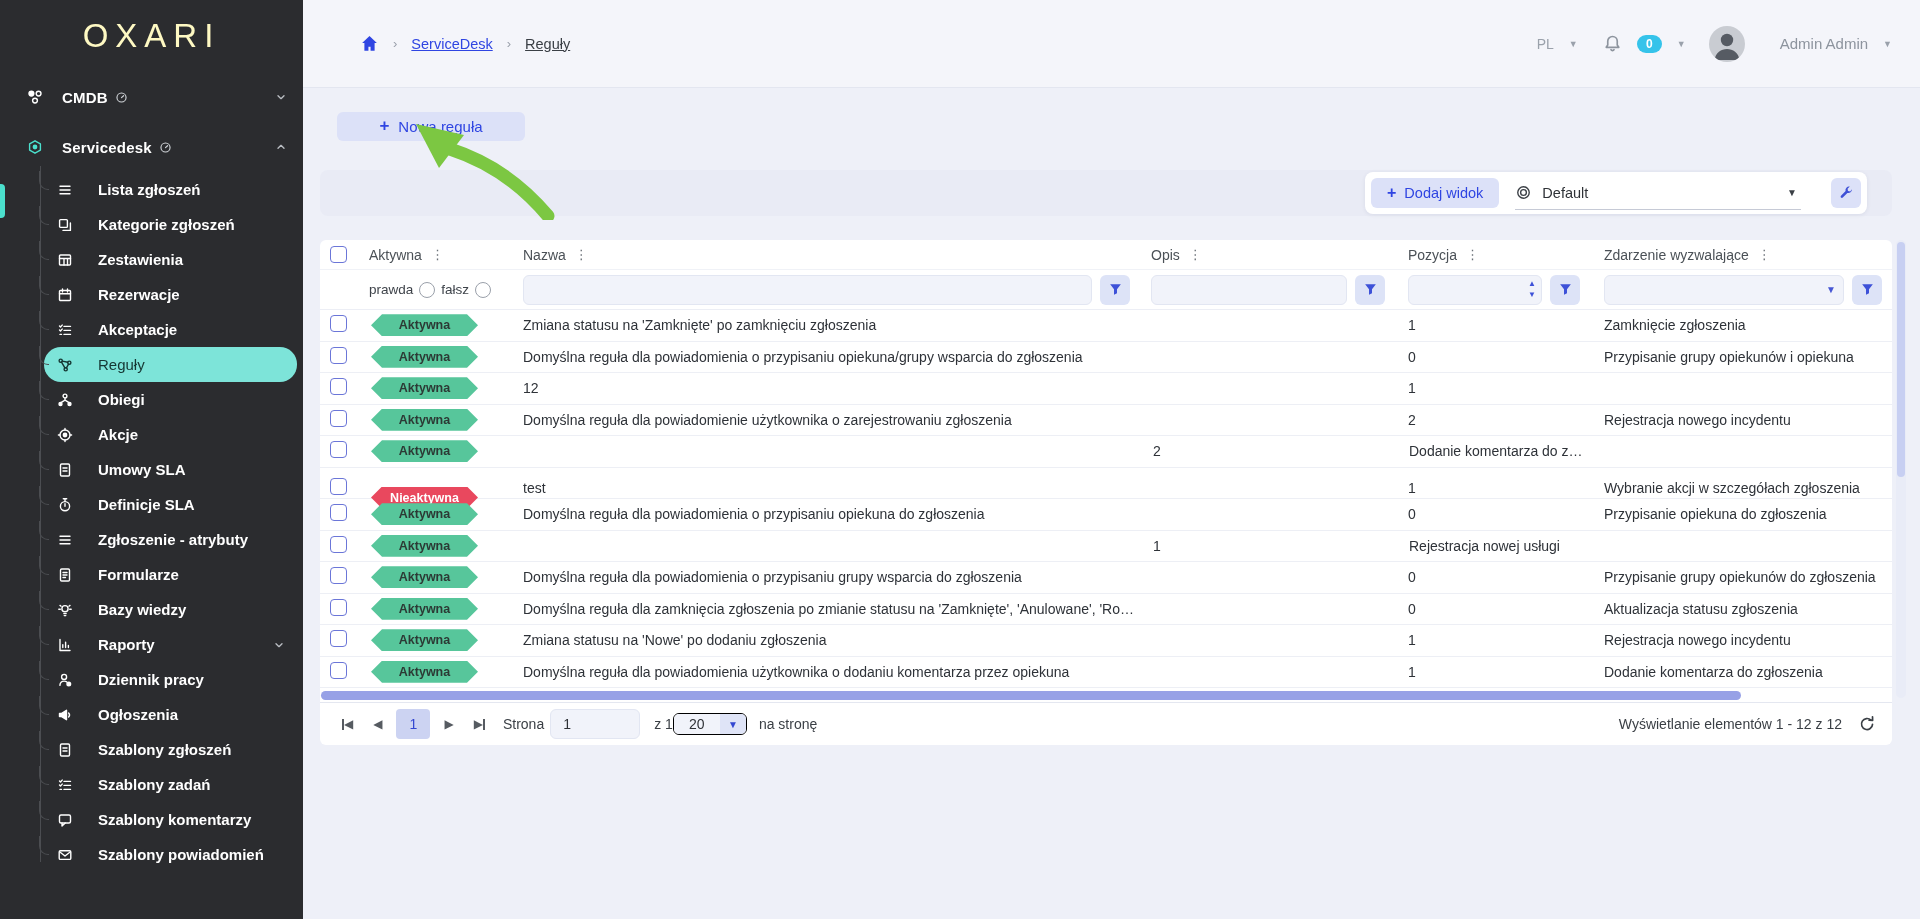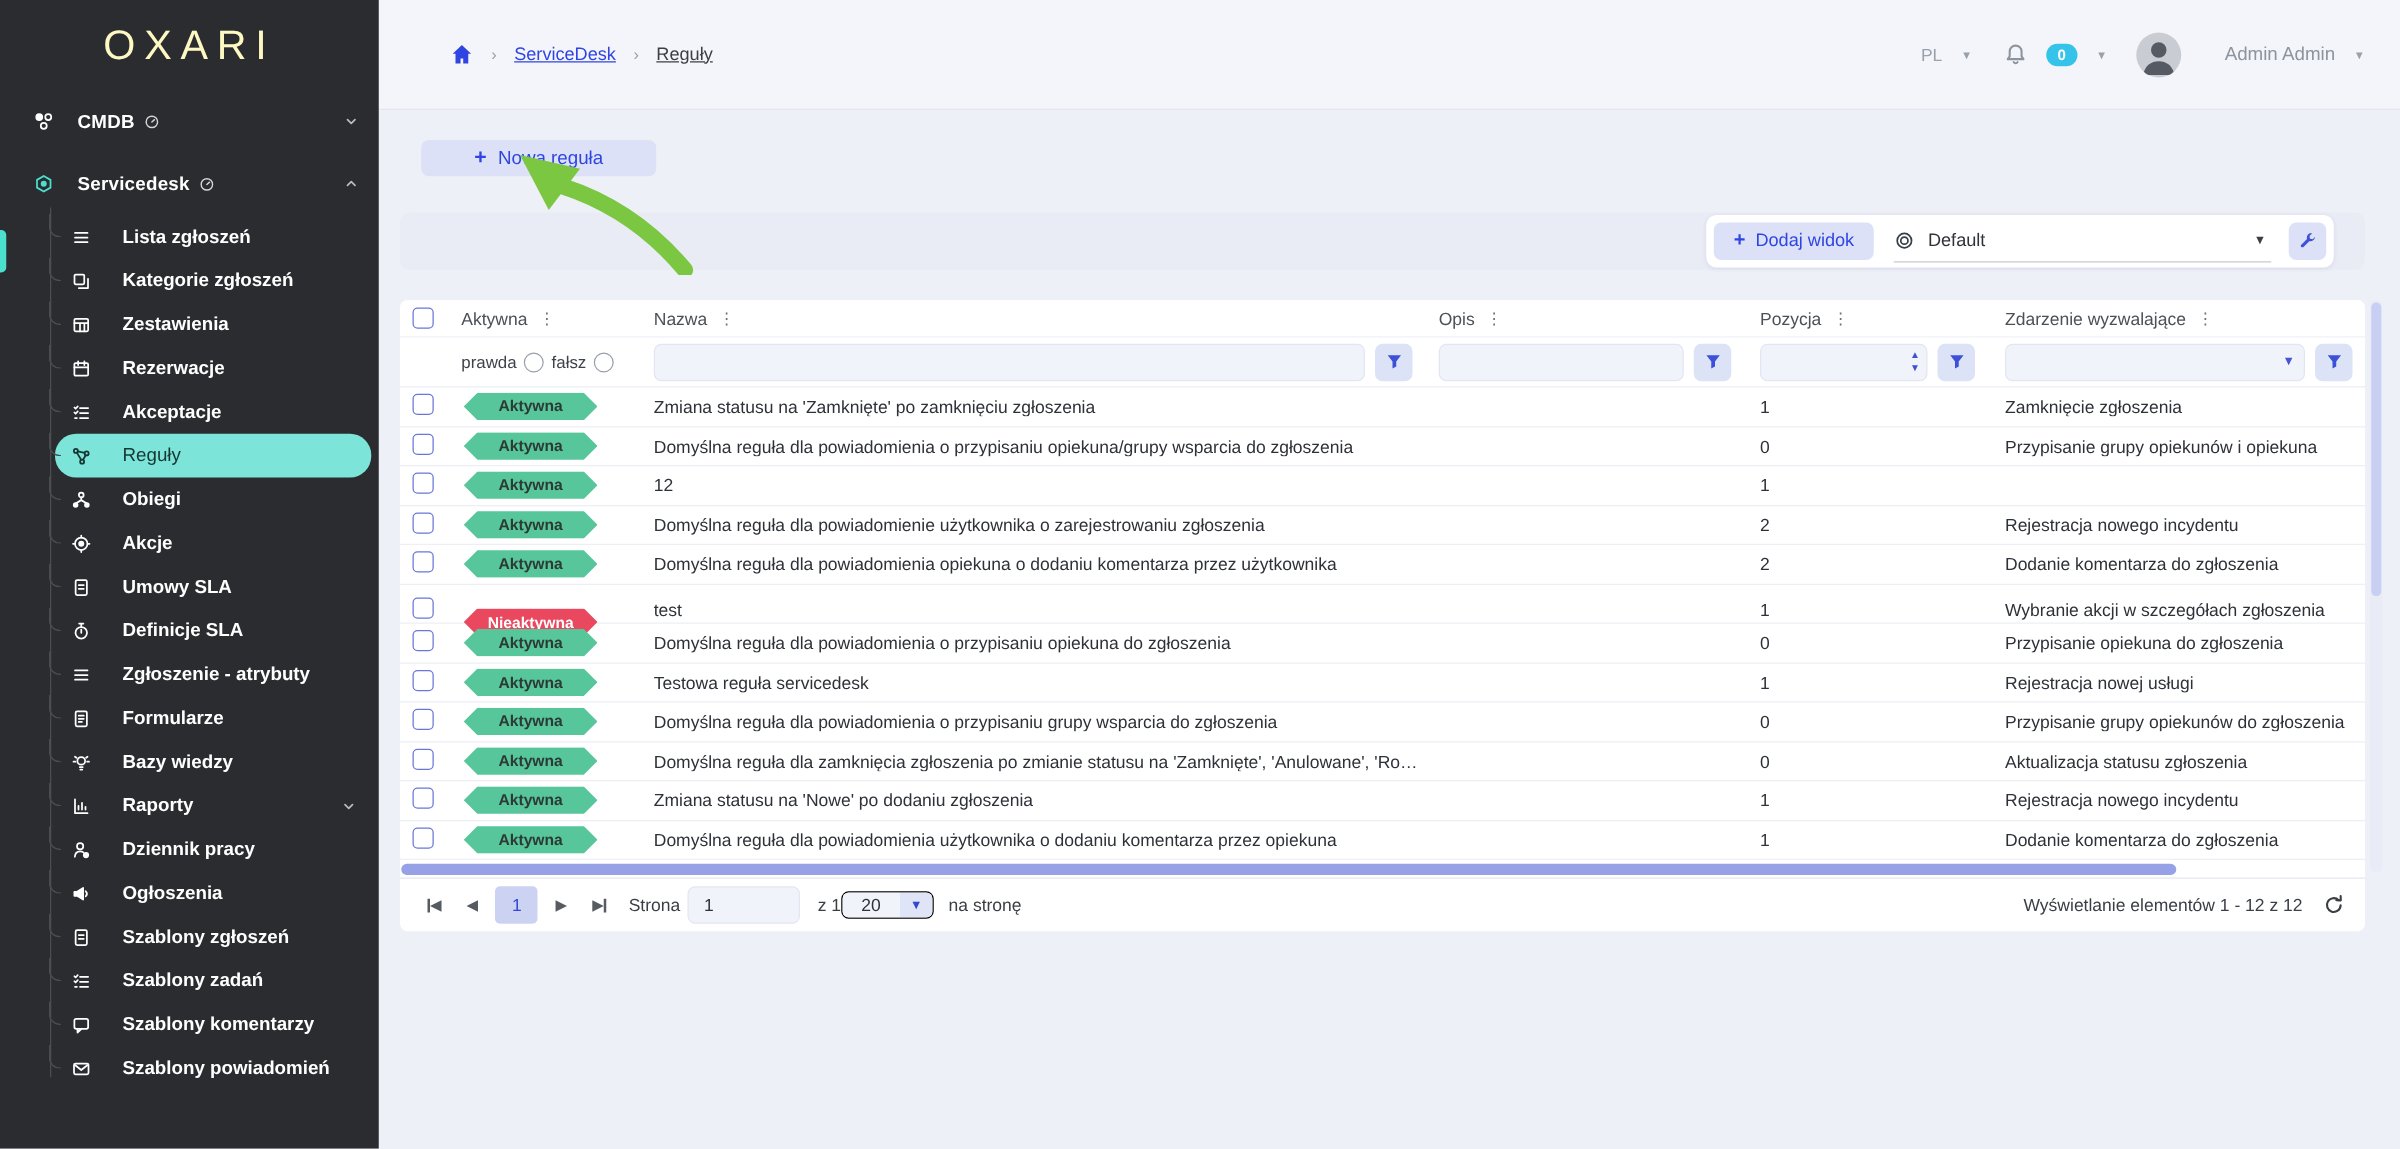--- a/index.html
+++ b/index.html
@@ -44,21 +44,21 @@
 
   .btn-new { position:absolute; left:34px; top:112px; width:188px; height:29px; background:#dce1f8; border:none; border-radius:6px; color:#2f45e2; font-size:15px; font-weight:500; display:flex; align-items:center; justify-content:center; gap:9px; cursor:pointer; font-family:inherit; }
   .btn-new .plus { font-size:17px; font-weight:700; margin-top:-1px; }
 
   .arrow-annot { position:absolute; left:103px; top:120px; width:152px; height:100px; pointer-events:none; z-index:6; }
 
   .toolband { position:absolute; left:17px; top:170px; width:1572px; height:46px; background:#e9ebf5; border-radius:8px; }
   .toolcard { position:absolute; left:1062px; top:172px; width:502px; height:42px; background:#fff; border-radius:8px; box-shadow:0 1px 4px rgba(40,50,90,.08); display:flex; align-items:center; padding:0 6px; }
   .btn-addview { height:30px; padding:0 16px; background:#dce1f8; border:none; border-radius:6px; color:#2f45e2; font-size:14.5px; font-weight:500; display:flex; align-items:center; gap:8px; cursor:pointer; font-family:inherit; }
   .btn-addview .plus { font-size:16px; font-weight:700; }
-  .view-select { flex:1; margin:0 14px 0 16px; height:34px; display:flex; align-items:center; gap:10px; border-bottom:1px solid #c6cad6; color:#2f3237; font-size:14.5px; cursor:pointer; position:relative; }
+  .view-select { flex:1; margin:0 30px 0 16px; height:34px; display:flex; align-items:center; gap:10px; border-bottom:1px solid #c6cad6; color:#2f3237; font-size:14.5px; cursor:pointer; position:relative; }
   .view-select .vcaret { margin-left:auto; color:#3a3f45; font-size:10px; padding-right:4px; }
   .btn-wrench { width:30px; height:30px; background:#dce1f8; border:none; border-radius:6px; color:#3f51d6; display:flex; align-items:center; justify-content:center; cursor:pointer; }
 
   
   .tablecard { position:absolute; left:17px; top:240px; width:1572px; background:#fff; border-radius:6px; }
   .vscroll { position:absolute; left:1593px; top:240px; width:10px; height:458px; background:#e9ecf7; border-radius:5px; }
   .vscroll .vthumb { position:absolute; left:1px; top:2px; width:8px; height:235px; background:#c7cff2; border-radius:4px; }
 
   .grid { display:grid; grid-template-columns:36px 154px 630px 255px 195px 1fr; align-items:center; }
   .thead { height:30px; border-bottom:1px solid #f0f2f7; }
@@ -546,21 +546,20 @@
           <div class="cell-text pad1">Domyślna reguła dla powiadomienie użytkownika o zarejestrowaniu zgłoszenia</div>
           <div class="cell-text pad2"></div>
           <div class="cell-text pad3">2</div>
           <div class="cell-text pad4">Rejestracja nowego incydentu</div>
         </div>
         <div class="grid trow">
           <div class="c-check"><span class="checkbox"></span></div>
           <div>
             <span class="badge on">Aktywna</span>
           </div>
-          <div class="cell-text pad1">Domyślna reguła dla powiadomienia opiekuna o dodaniu komentarza przez użytkownika</div>
           <div class="cell-text pad2"></div>
           <div class="cell-text pad3">2</div>
           <div class="cell-text pad4">Dodanie komentarza do zgłoszenia</div>
         </div>
         <div class="grid trow">
           <div class="c-check"><span class="checkbox"></span></div>
           <div>
             <span class="badge off">Nieaktywna</span>
           </div>
           <div class="cell-text pad1">test</div>
@@ -576,21 +575,20 @@
           <div class="cell-text pad1">Domyślna reguła dla powiadomienia o przypisaniu opiekuna do zgłoszenia</div>
           <div class="cell-text pad2"></div>
           <div class="cell-text pad3">0</div>
           <div class="cell-text pad4">Przypisanie opiekuna do zgłoszenia</div>
         </div>
         <div class="grid trow">
           <div class="c-check"><span class="checkbox"></span></div>
           <div>
             <span class="badge on">Aktywna</span>
           </div>
-          <div class="cell-text pad1">Testowa reguła servicedesk</div>
           <div class="cell-text pad2"></div>
           <div class="cell-text pad3">1</div>
           <div class="cell-text pad4">Rejestracja nowej usługi</div>
         </div>
         <div class="grid trow">
           <div class="c-check"><span class="checkbox"></span></div>
           <div>
             <span class="badge on">Aktywna</span>
           </div>
           <div class="cell-text pad1">Domyślna reguła dla powiadomienia o przypisaniu grupy wsparcia do zgłoszenia</div>

